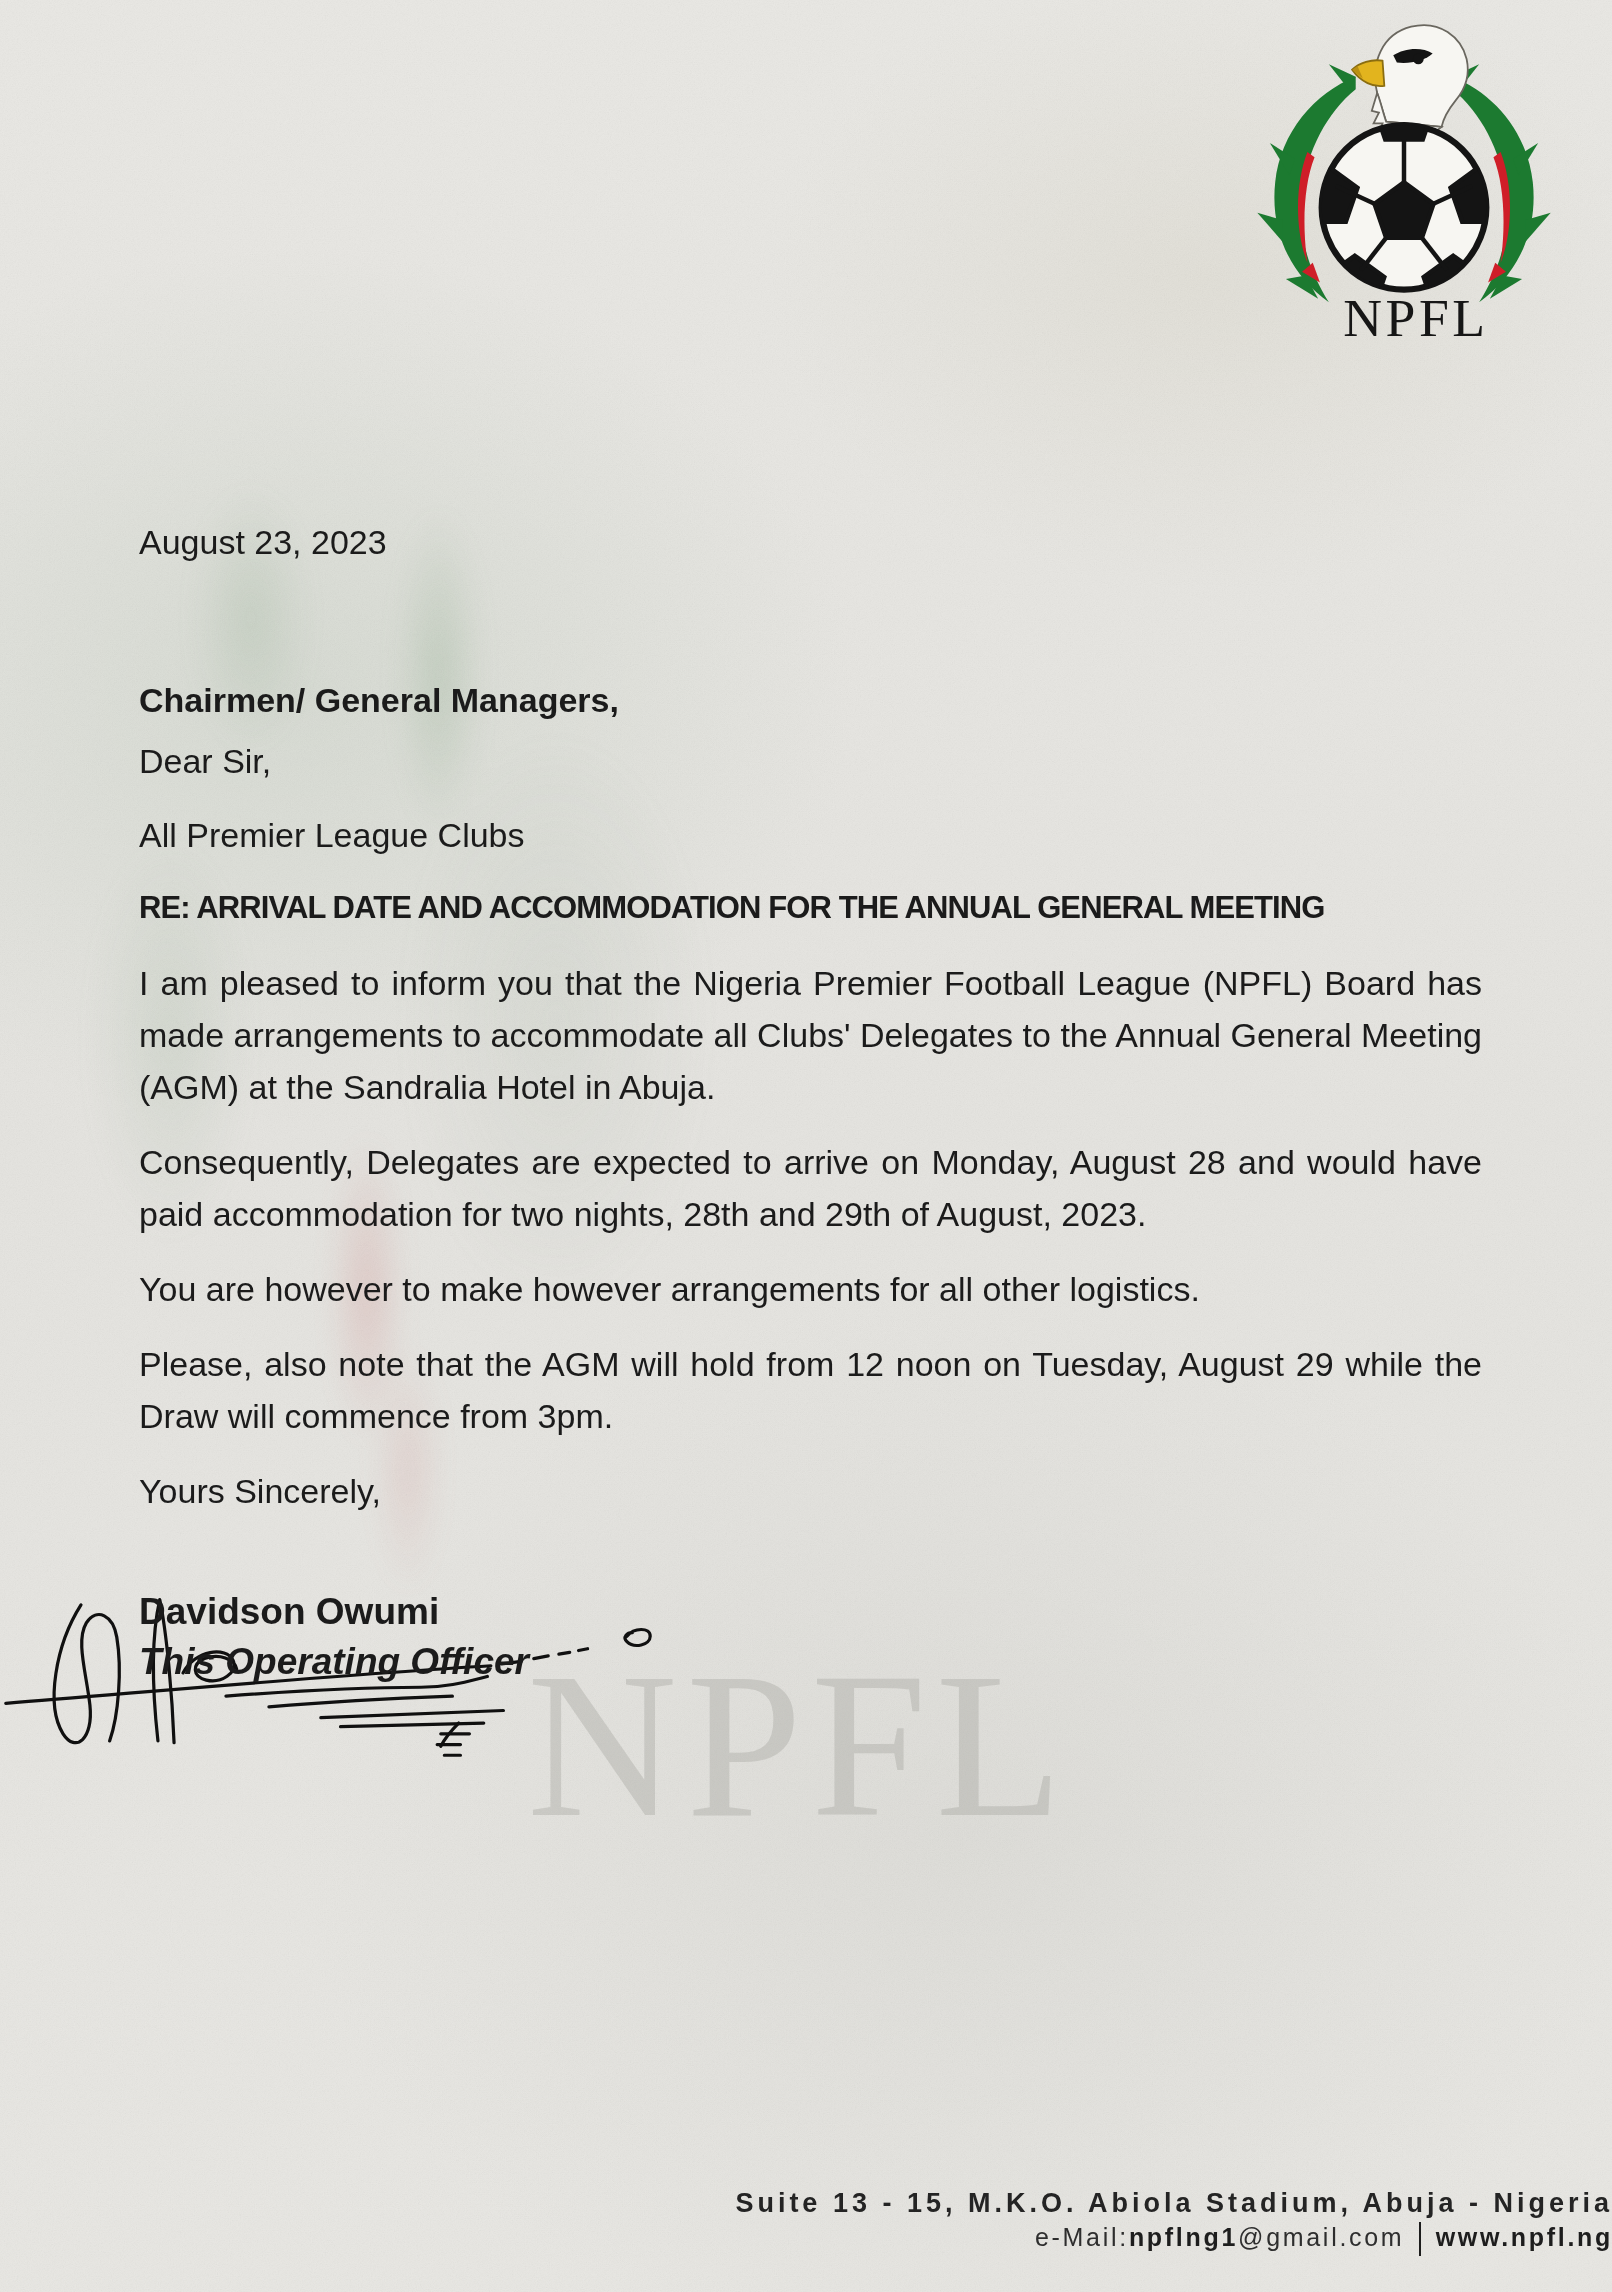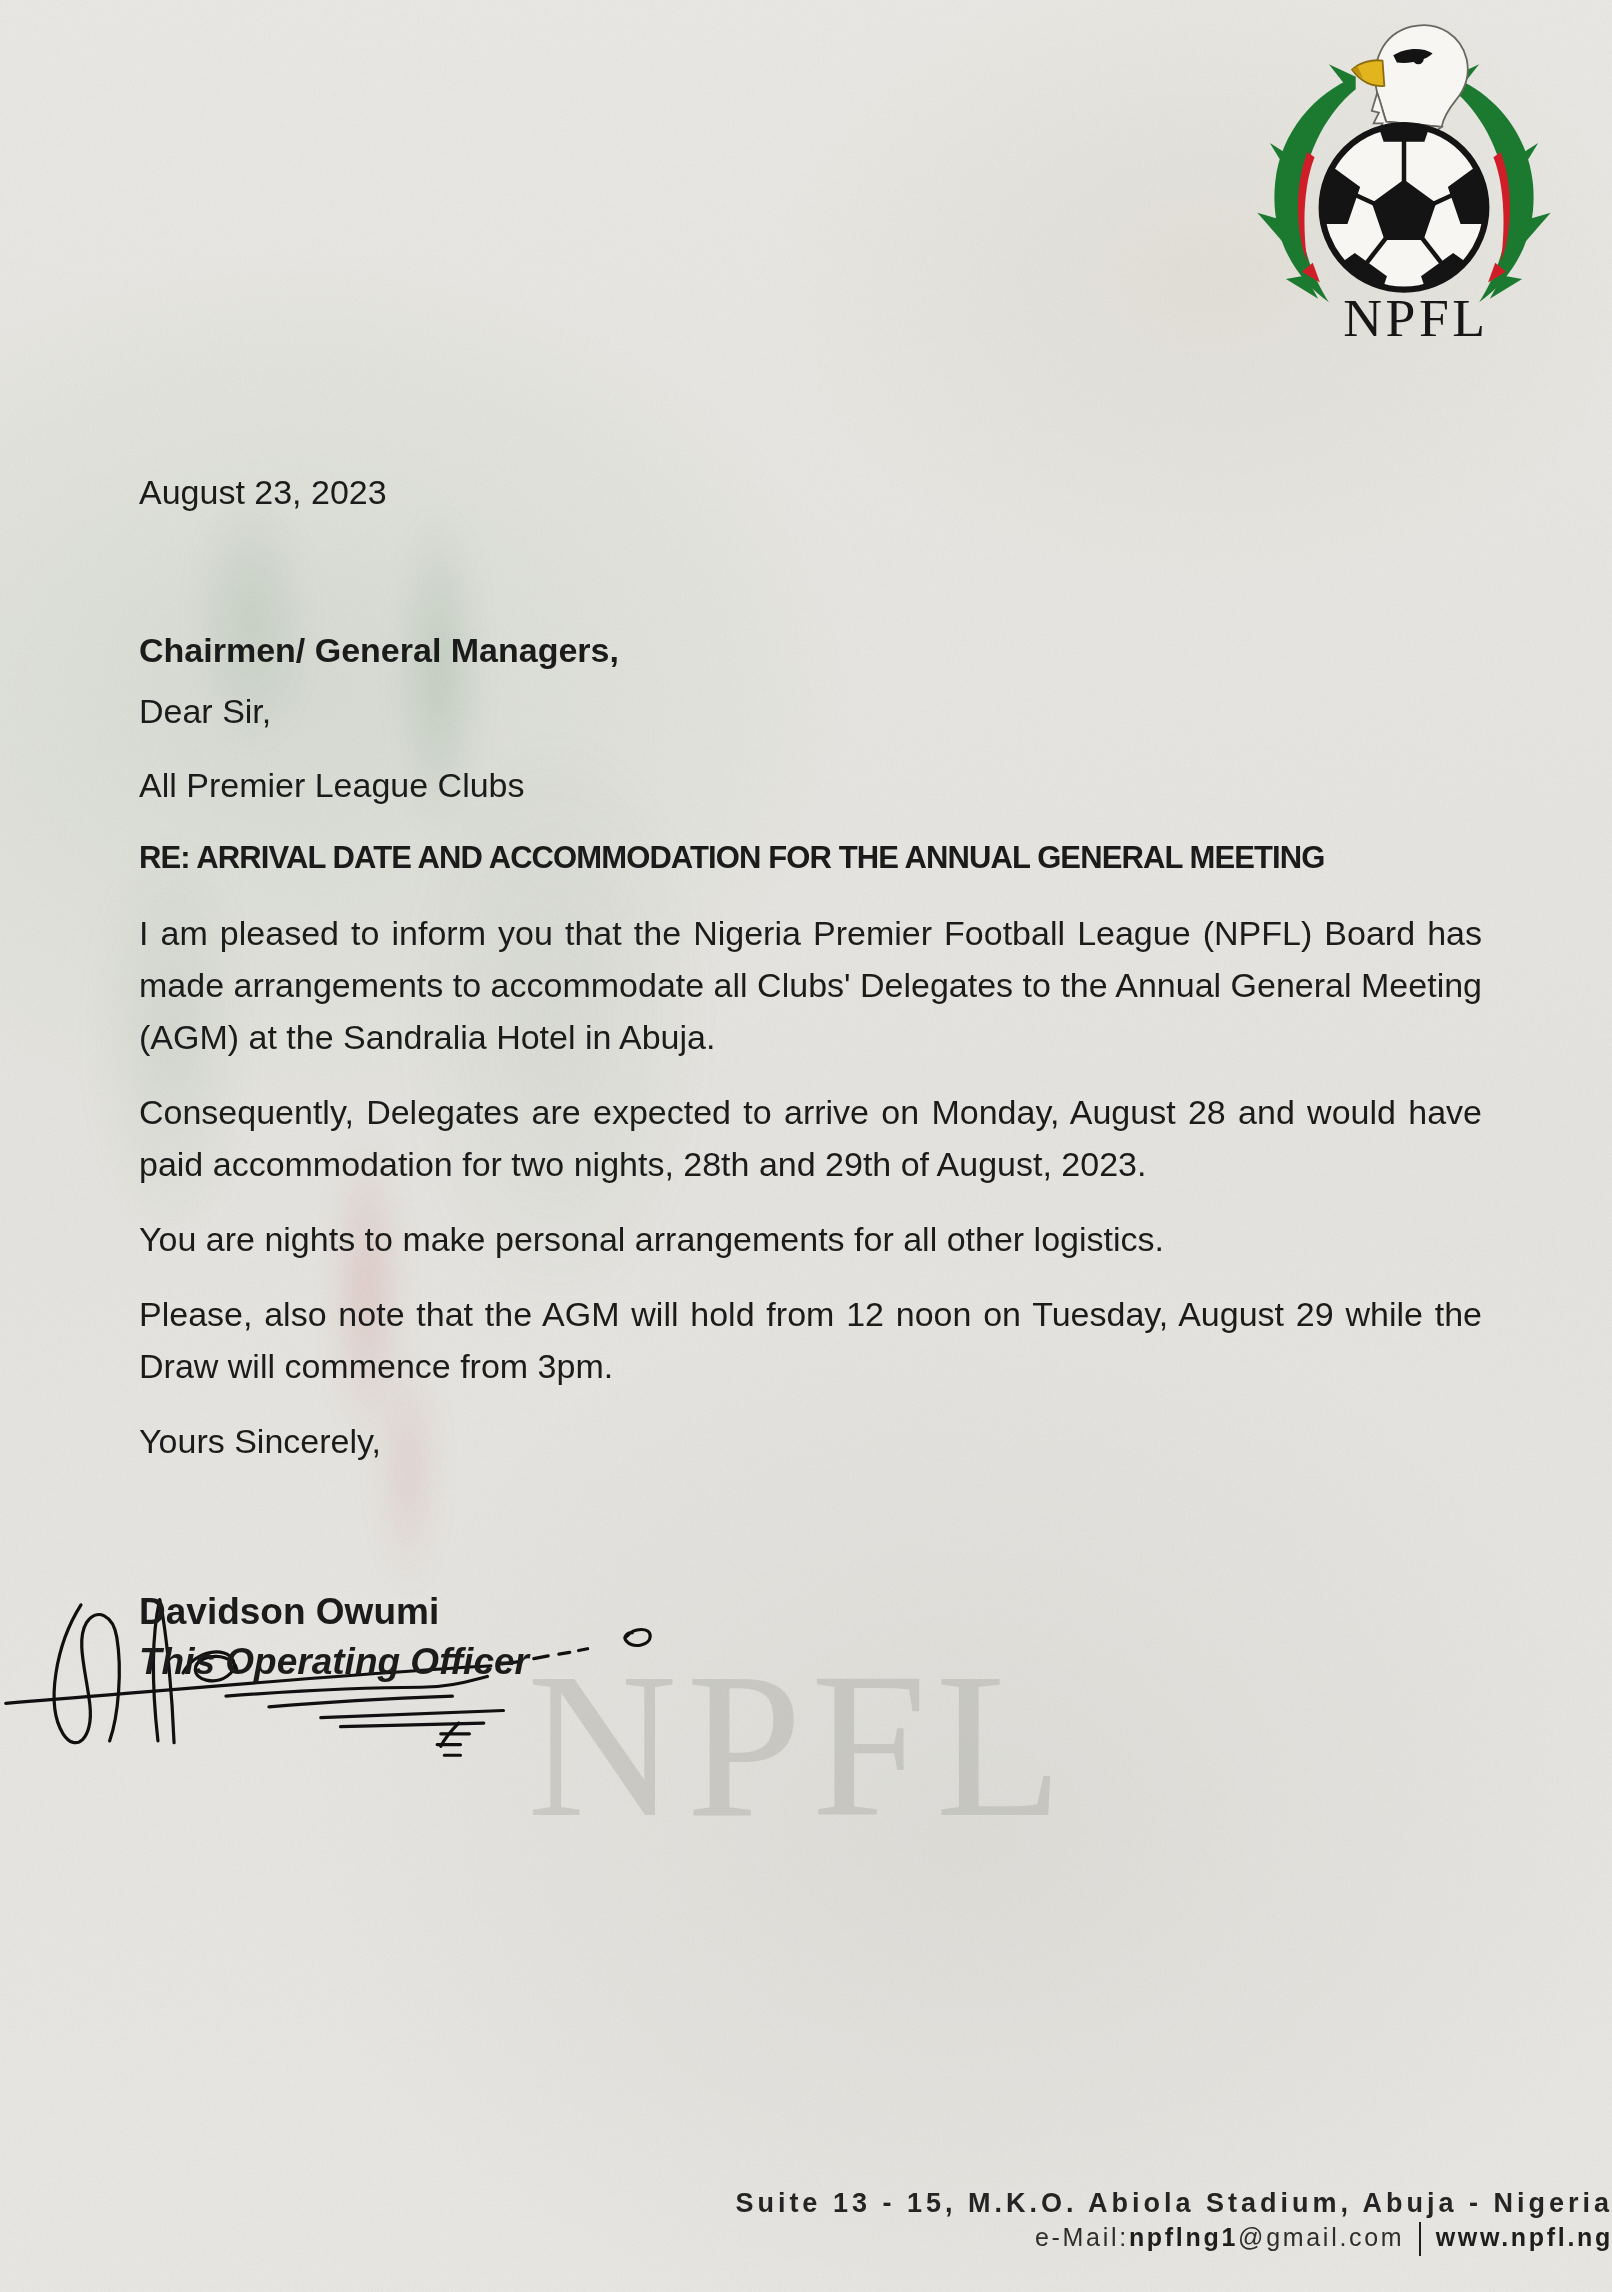--- a/index.html
+++ b/index.html
@@ -32,21 +32,21 @@
     pointer-events:none;
   }
   .npfl-watermark{
     position:absolute;left:527px;top:1641px;
     font-family:"Liberation Serif","DejaVu Serif",serif;
     font-size:208px;line-height:1;letter-spacing:9px;
     color:rgba(150,150,142,0.30);
     pointer-events:none;
   }
   .logo{position:absolute;left:1243px;top:7.2px;width:322px;height:340px;}
-  .content{position:absolute;left:139px;top:466px;width:1343px;}
+  .content{position:absolute;left:139px;top:516px;width:1343px;}
   .line{line-height:52px;font-size:34px;}
   .date-line{margin:0 0 106px 0;}
   .recipient{font-weight:bold;margin:0 0 9px 0;}
   .recipient2{margin:0 0 21.5px 0;}
   .salutation{margin:0 0 21.5px 0;}
   .subject{
     font-weight:bold;font-size:31px;letter-spacing:-0.9px;white-space:nowrap;
     margin:0 0 23px 0;line-height:52px;
   }
   .para{ text-align:justify;margin:0 0 23px 0;}
@@ -139,21 +139,21 @@
   </svg>
 
   <div class="content">
     <div class="line date-line">August 23, 2023</div>
     <div class="line recipient">Chairmen/ General Managers,</div>
     <div class="line salutation">Dear Sir,</div>
     <div class="line recipient2">All Premier League Clubs</div>
     <div class="subject">RE: ARRIVAL DATE AND ACCOMMODATION FOR THE ANNUAL GENERAL MEETING</div>
     <p class="line para">I am pleased to inform you that the Nigeria Premier Football League (NPFL) Board has made arrangements to accommodate all Clubs' Delegates to the Annual General Meeting (AGM) at the Sandralia Hotel in Abuja.</p>
     <p class="line para">Consequently, Delegates are expected to arrive on Monday, August 28 and would have paid accommodation for two nights, 28th and 29th of August, 2023.</p>
-    <p class="line para">You are nights to make personal arrangements for all other logistics.</p>
+    <p class="line para">You are however to make however arrangements for all other logistics.</p>
     <p class="line para">Please, also note that the AGM will hold from 12 noon on Tuesday, August 29 while the Draw will commence from 3pm.</p>
     <div class="line closing">Yours Sincerely,</div>
   </div>
 
   <svg class="sig-svg" viewBox="0 0 770 200" fill="none" stroke="#101010" stroke-width="3.6" stroke-linecap="round" stroke-linejoin="round">
     <path d="M6,130 C180,116 380,98 548,88"></path>
     <path d="M560,86 l22,-3 M596,80 l16,-3 M624,75 l12,-2 M646,71 l10,-2"></path>
     <path d="M700,55 c8,-10 26,-10 26,0 c0,10 -18,14 -26,6 c-5,-5 0,-10 6,-10"></path>
     <path d="M90,20 C62,64 50,132 70,164 C84,186 104,170 100,132 C96,96 84,60 96,40 C108,22 126,32 130,56 C136,92 132,144 122,172"></path>
     <path d="M176,172 C170,118 168,58 178,14 C186,52 192,122 194,174"></path>

